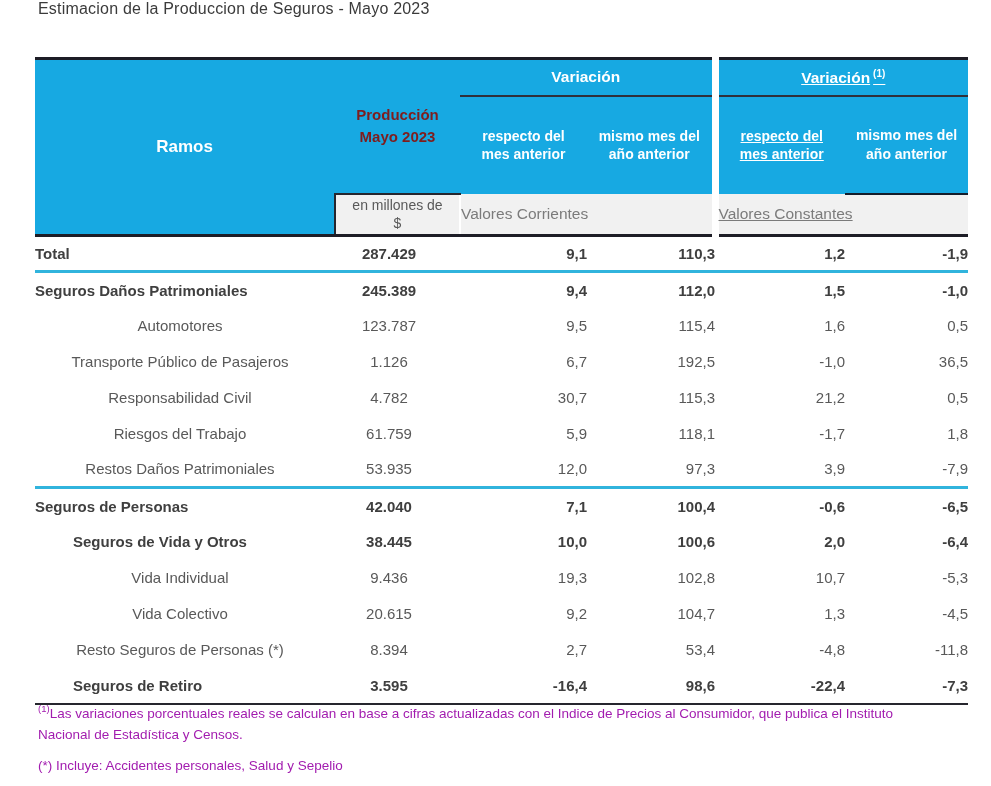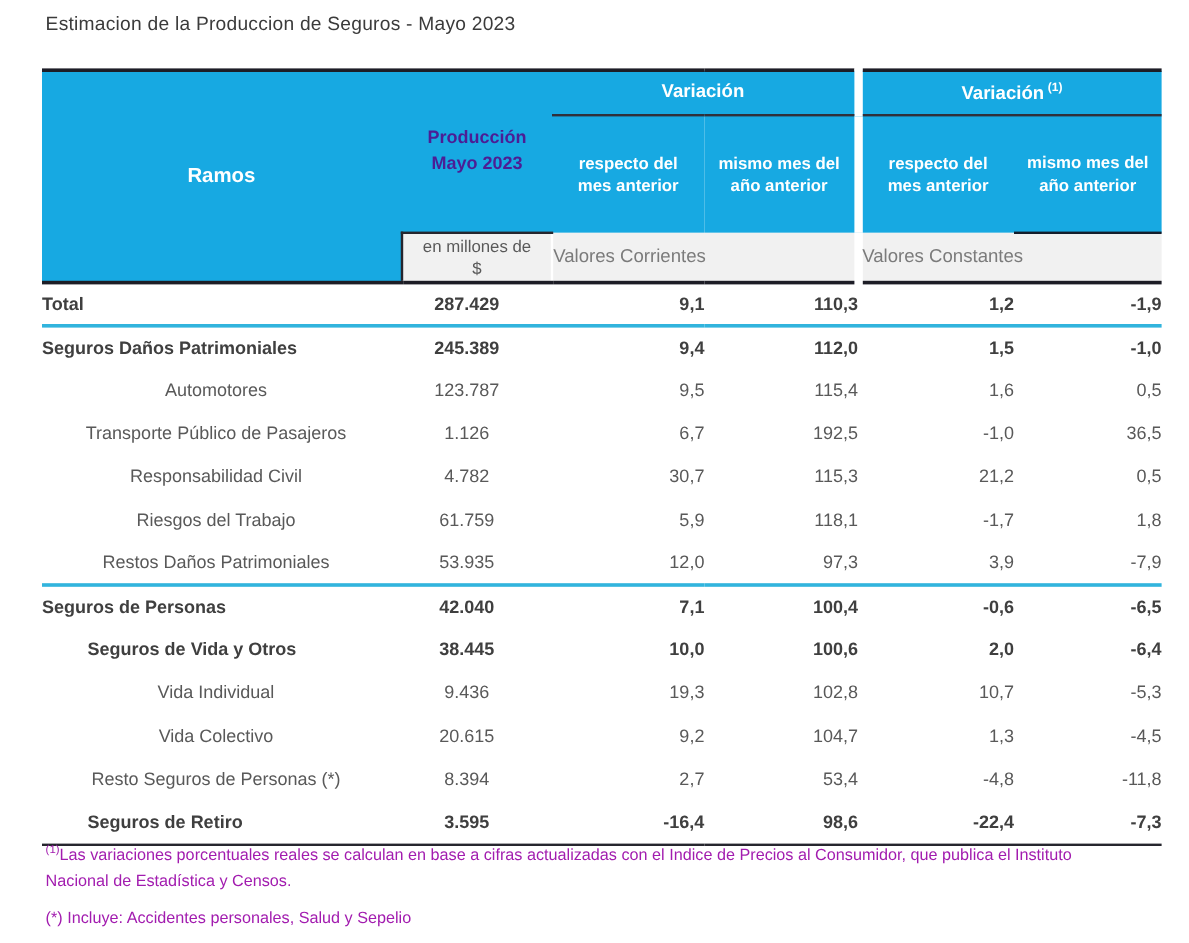--- a/index.html
+++ b/index.html
@@ -11,55 +11,55 @@
     --header_gray_bg:#f1f1f1;
     --valores_text:#7b7b7b;
   }
   *{box-sizing:border-box;}
   html,body{margin:0;padding:0;background:#ffffff;}
   .page{
     position:relative;width:991px;height:786px;background:#ffffff;
     font-family:"Liberation Sans",sans-serif;overflow:hidden;
   }
   .title{
-    position:absolute;left:38px;top:12px;margin:0;
+    position:absolute;left:38px;top:0;margin:0;
     font-size:16px;font-weight:400;color:#3b3b3b;letter-spacing:0.2px;
   }
   table.report{
     position:absolute;left:35px;top:57px;width:933px;
     border-collapse:collapse;table-layout:fixed;
     border-top:3px solid var(--line_dark);
   }
   table.report th,table.report td{padding:0;}
   
   th.ramos{
     background:var(--header_blue);color:#fff;font-weight:bold;font-size:17px;
     text-align:center;vertical-align:middle;
     border-bottom:3px solid var(--line_dark);
     margin-left:47px;
   }
   th.prod{
-    background:var(--header_blue);color:#4c1d95;font-weight:bold;font-size:15px;
+    background:var(--header_blue);color:#7f1d1d;font-weight:bold;font-size:15px;
     text-align:center;vertical-align:middle;line-height:1.5;
   }
   th.vgroup{
     background:var(--header_blue);color:#fff;font-weight:bold;font-size:15.5px;
     text-align:center;vertical-align:middle;height:37px;
     border-bottom:2px solid #30303a;
   }
   th.vgroup sup{font-size:10px;margin-left:3px;}
   tr.subhead th{
     background:var(--header_blue);color:#fff;font-weight:bold;font-size:14px;
     text-align:center;vertical-align:middle;height:98px;line-height:1.32;
     padding:0 9px;
   }
   tr.subhead th.lastcol{
     border-top:2px solid #141d2b;border-bottom:2px solid #141d2b;
   }
-  .gap{border-left:7px solid #ffffff;}
+  .gap{border-left:7px solid #ffffff;text-decoration:underline;}
   tr.unitrow td{height:42px;vertical-align:middle;border-bottom:3px solid var(--line_dark);}
   td.unit{
     background:var(--header_gray_bg);color:var(--text_normal);font-size:14px;
     text-align:center;line-height:1.3;
     border-top:2px solid #26262e;border-left:2px solid #26262e;
   }
   td.valores{
     background:var(--header_gray_bg);color:var(--valores_text);
     font-size:15.5px;text-align:left;border-left:2px solid #ffffff;
   }

